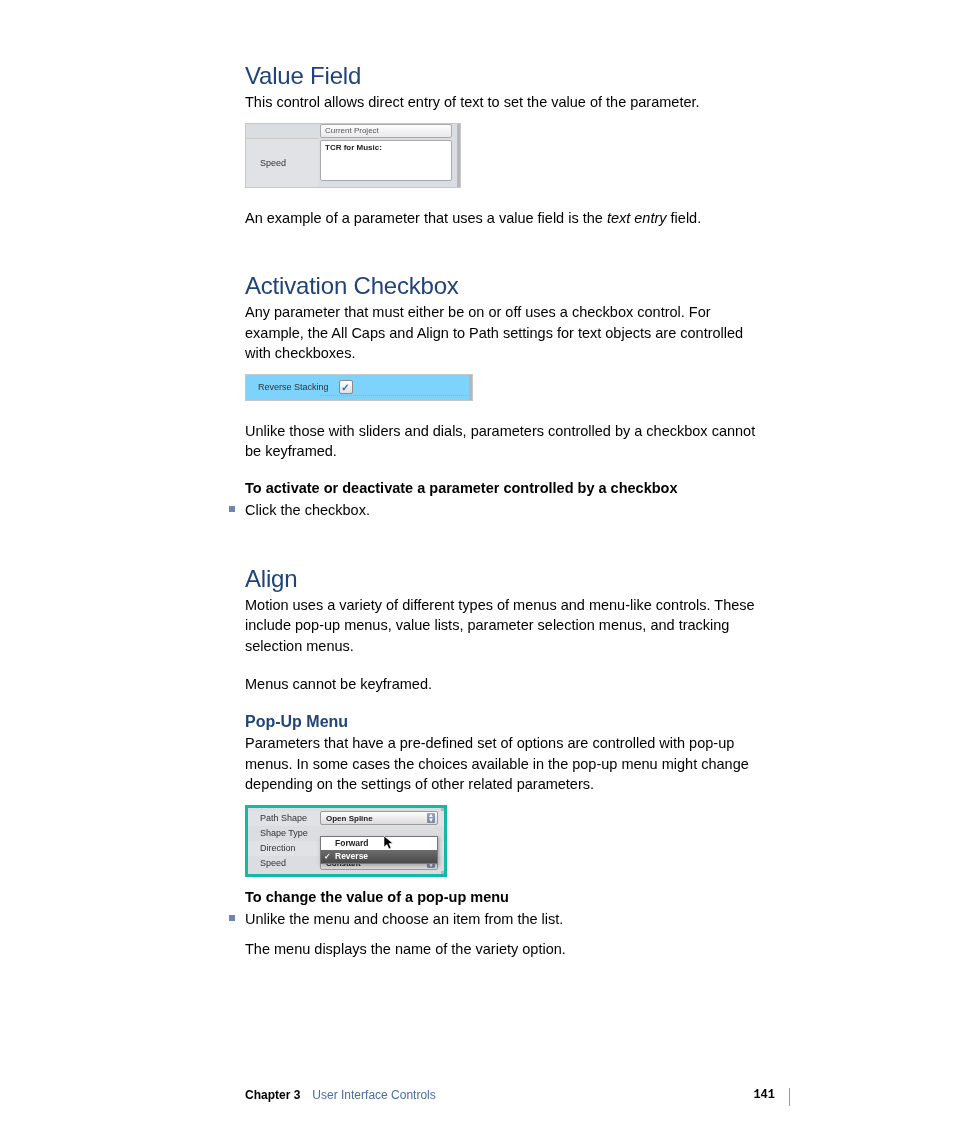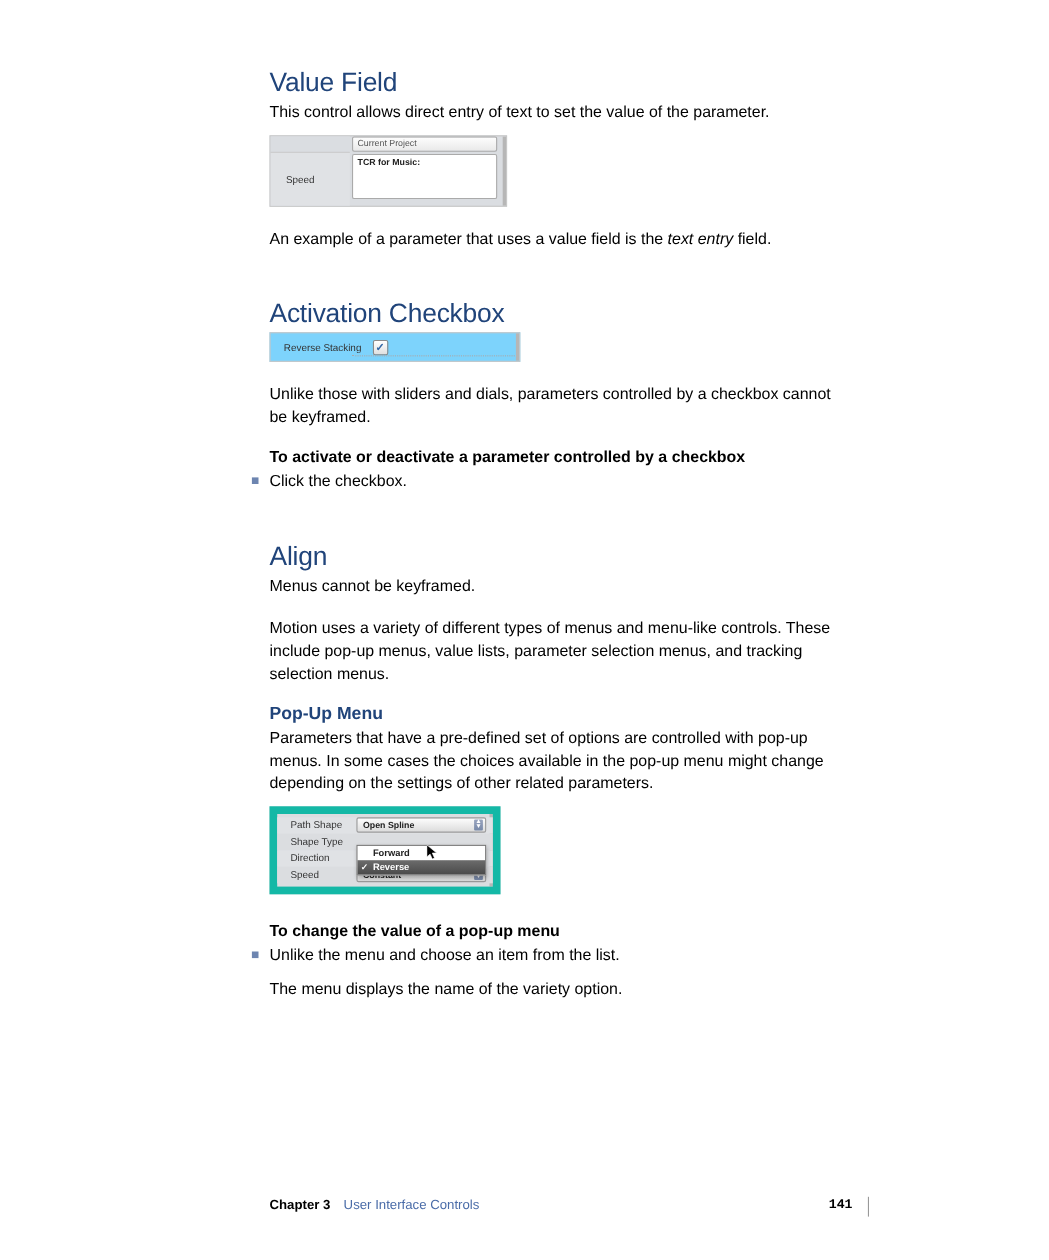--- a/index.html
+++ b/index.html
@@ -182,27 +182,27 @@
     left: 74px;
     right: 4px;
     bottom: 1px;
     height: 3px;
     border-top: 1px dotted #aaa;
   }
 
   
   .fig3 {
     width: 196px;
-    border: 7px solid #14b8a6;
+    border: 3px solid #14b8a6;
     background: #dbdde0;
     box-shadow: inset -3px 0 0 #b6b6b6;
     font-size: 9px;
     color: #333;
     padding: 3px 0 3px 0;
-    margin-bottom: 26px;
+    margin-bottom: 12px;
     position: relative;
   }
   .fig3 .row {
     height: 15px;
     display: flex;
     align-items: center;
     padding: 0 6px 0 12px;
     background: #e0e2e5;
   }
   .fig3 .row:nth-child(even){ background:#dbdde0; }
@@ -299,39 +299,40 @@
     </div>
   </div>
 
   <p class="body">
     <span>An example of a parameter that uses a value field is the </span><span class="italic">text entry</span><span> field.</span>
   </p>
 
   <div class="gap-lg"></div>
 
   <h2 class="section">Activation Checkbox</h2>
+  <p class="body body-tight">Any parameter that must either be on or off uses a checkbox control. For example, the All Caps and Align to Path settings for text objects are controlled with checkboxes.</p>
 
   <div class="fig2">
     <span>Reverse Stacking</span>
     <span class="cb">✓</span>
     <div class="bottom-line"></div>
   </div>
 
   <p class="body">Unlike those with sliders and dials, parameters controlled by a checkbox cannot be keyframed.</p>
 
   <p class="bold-lead">To activate or deactivate a parameter controlled by a checkbox</p>
   <ul class="square">
       <li>Click the checkbox.</li>
     </ul>
 
   <div class="gap-lg"></div>
 
   <h2 class="section">Align</h2>
+  <p class="body">Motion uses a variety of different types of menus and menu-like controls. These include pop-up menus, value lists, parameter selection menus, and tracking selection menus.</p>
   <p class="body">Menus cannot be keyframed.</p>
-  <p class="body">Motion uses a variety of different types of menus and menu-like controls. These include pop-up menus, value lists, parameter selection menus, and tracking selection menus.</p>
 
   <h3 class="subsection">Pop-Up Menu</h3>
   <p class="body body-tight">Parameters that have a pre-defined set of options are controlled with pop-up menus. In some cases the choices available in the pop-up menu might change depending on the settings of other related parameters.</p>
 
   <div class="fig3">
     <div class="row">
       <span class="lab">Path Shape</span>
       <span class="popup">
           <span>Open Spline</span>
           <span class="arrows">▲<br>▼</span>

